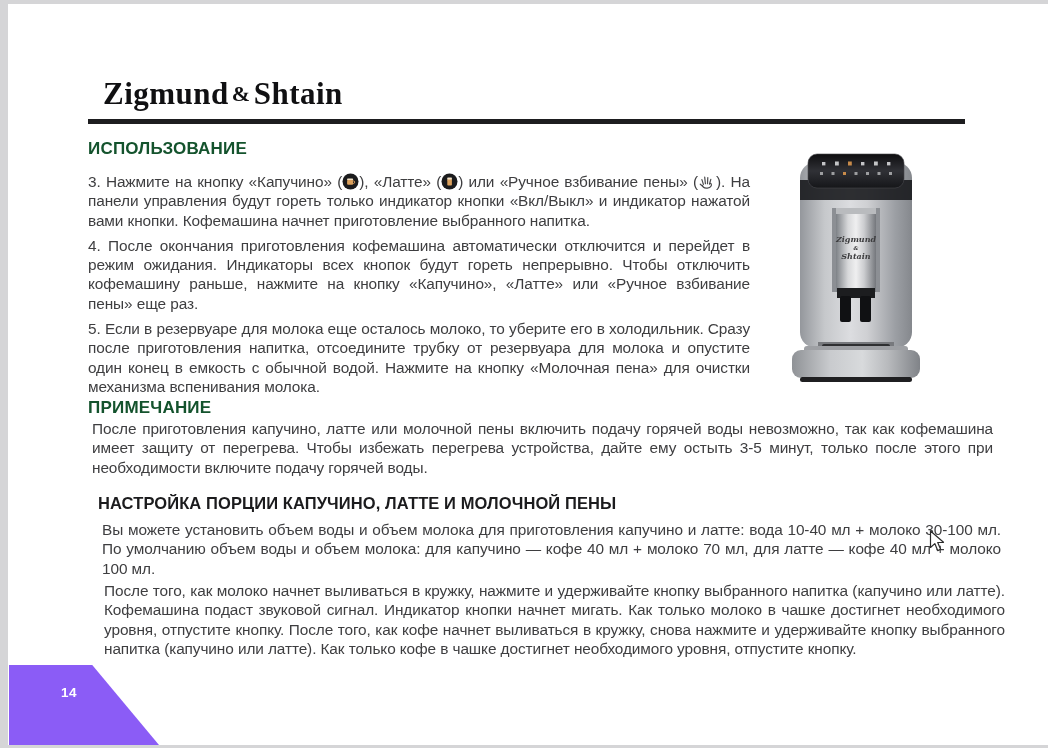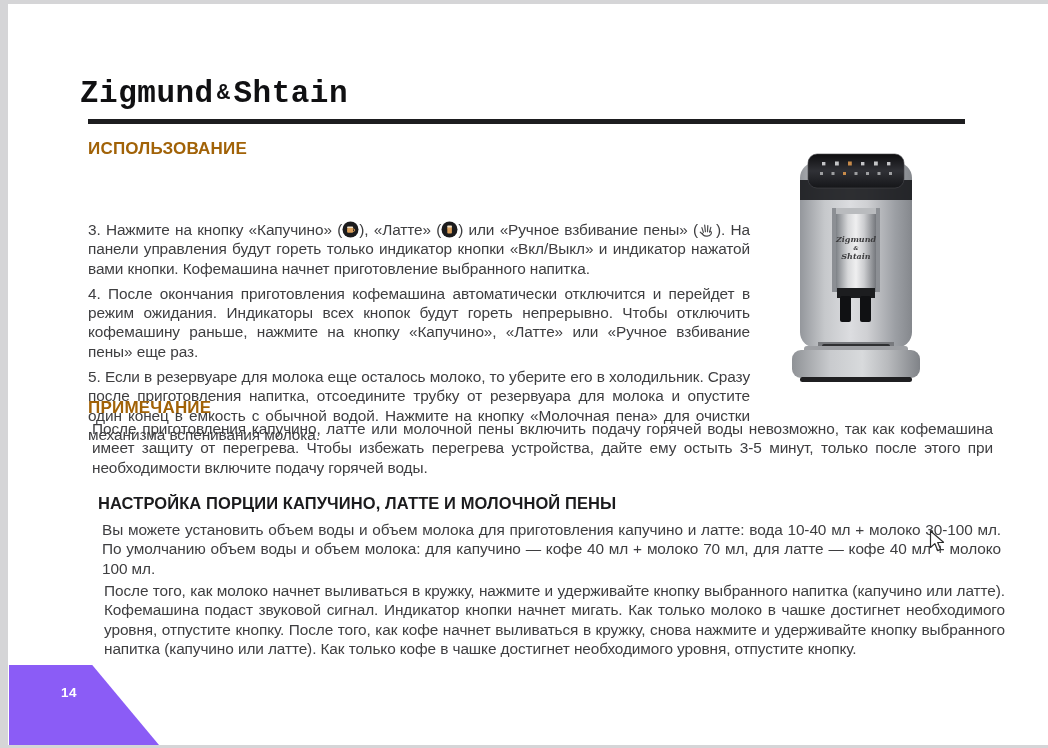--- a/index.html
+++ b/index.html
@@ -6,38 +6,38 @@
   body{
     width:1048px;height:748px;position:relative;background:#ffffff;
     font-family:"Liberation Sans", sans-serif;overflow:hidden;
   }
   .strip{position:absolute;background:#d5d5d7;}
   #strip-top{left:0;top:0;width:1048px;height:4px;}
   #strip-left{left:0;top:0;width:8px;height:748px;}
   #strip-bottom{left:0;top:745px;width:1048px;height:3px;}
 
   #brand-logo{
-    position:absolute;left:80px;top:76px;color:#101012;
-    font-family:Liberation Mono, monospace;font-weight:bold;font-size:31px;
+    position:absolute;left:103px;top:76px;color:#101012;
+    font-family:Liberation Serif, serif;font-weight:bold;font-size:31px;
     letter-spacing:0.5px;white-space:nowrap;
   }
   #brand-logo .amp{font-size:22px;vertical-align:3px;margin:0 3px;}
 
   #header-rule{position:absolute;left:88px;top:119px;width:877px;height:5px;background:#1d1d1f;}
 
   .h-blue{
     position:absolute;margin:0;font-size:17px;font-weight:bold;
-    color:#a16207;letter-spacing:0.2px;
+    color:#14532d;letter-spacing:0.2px;
   }
   #usage-heading{left:88px;top:139px;}
   #note-heading{left:88px;top:398px;text-align:right;}
 
   .body-text{
     color:#3e3e40;font-size:15.4px;line-height:19.3px;
-    text-align:justify;letter-spacing:-0.1px;margin-top:48px;
+    text-align:justify;letter-spacing:-0.1px;
   }
   #usage-paras{position:absolute;left:88px;top:172px;width:662px;}
   #usage-paras p{margin:0 0 6px 0;}
   .inline-icon{display:inline-block;vertical-align:-3px;line-height:0;}
   .inline-icon.hand{vertical-align:-4px;}
 
   #note-para{position:absolute;left:92px;top:419px;width:901px;margin:0;}
 
   #portions-heading{
     position:absolute;left:90px;top:486px;margin:8px;

